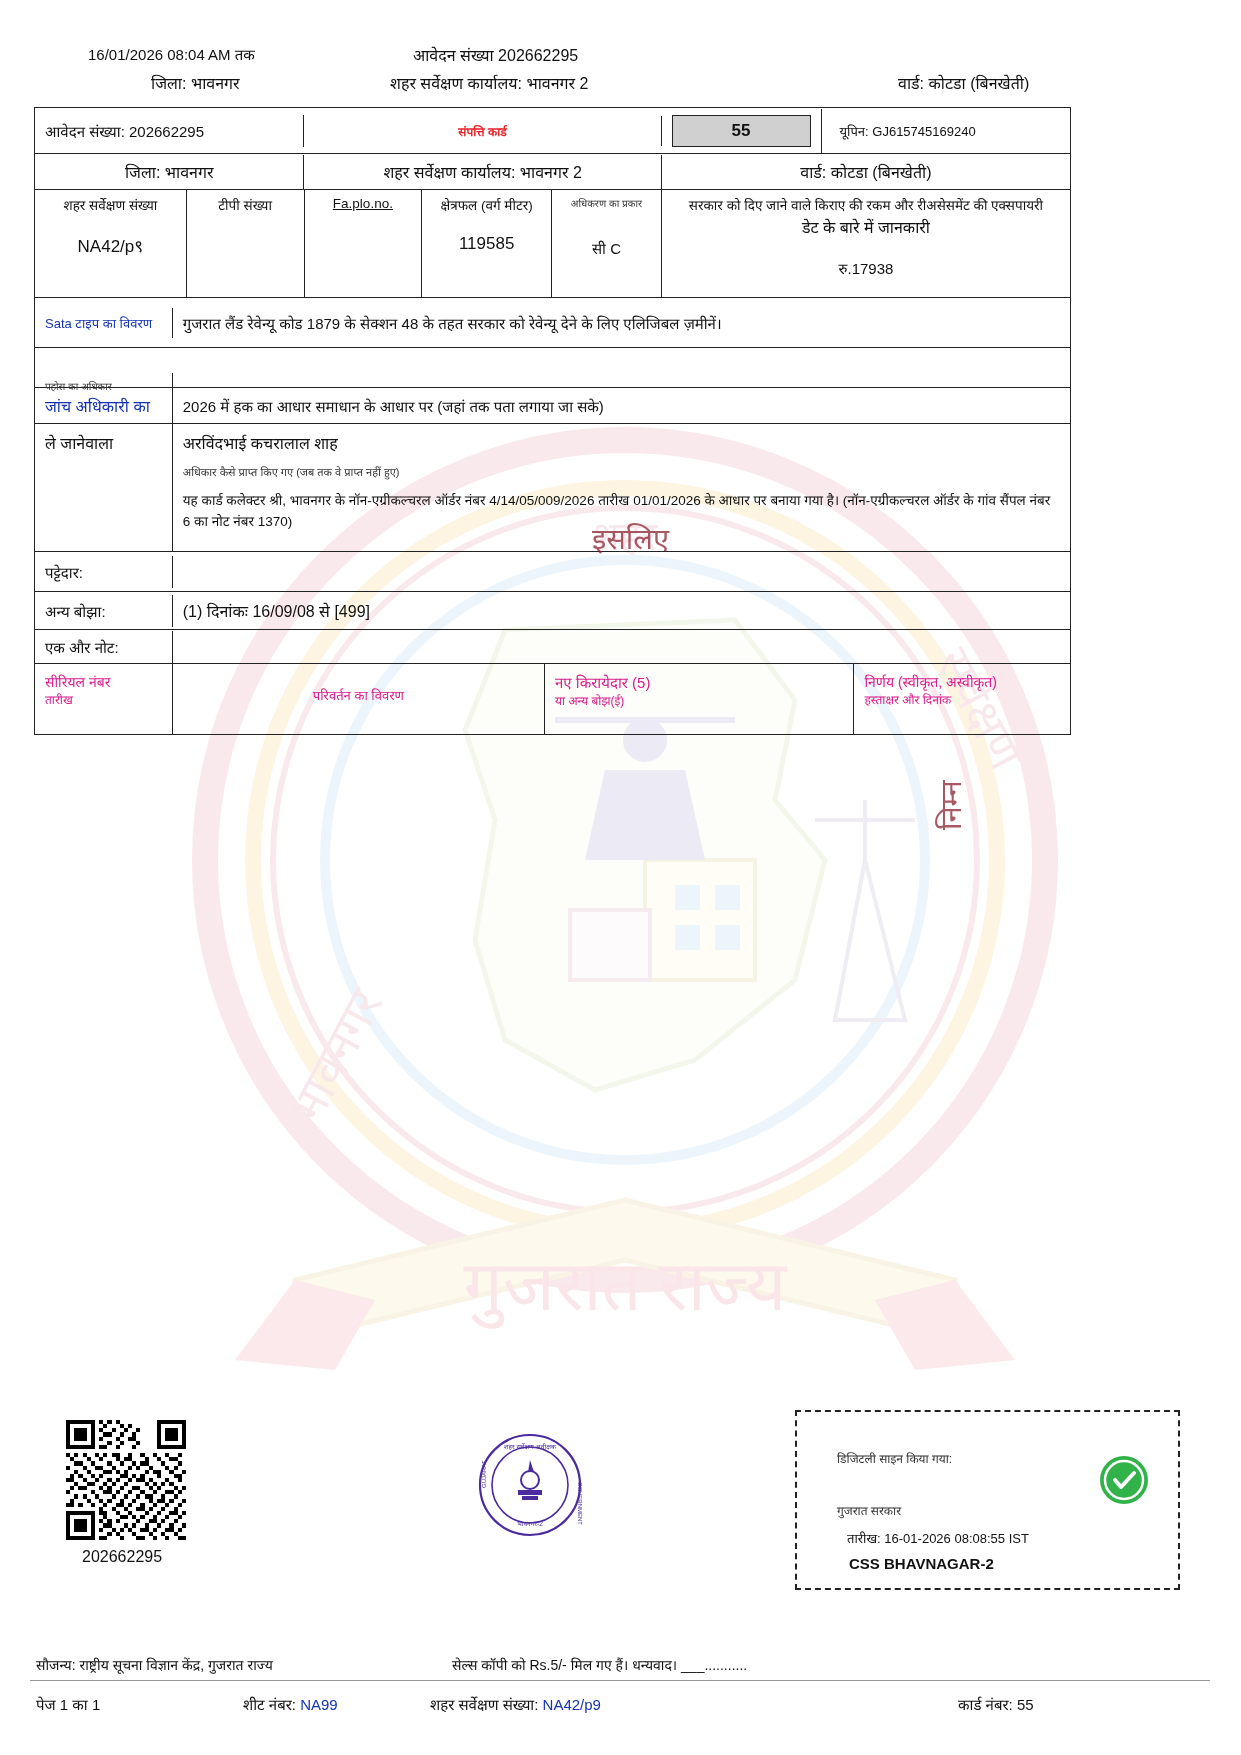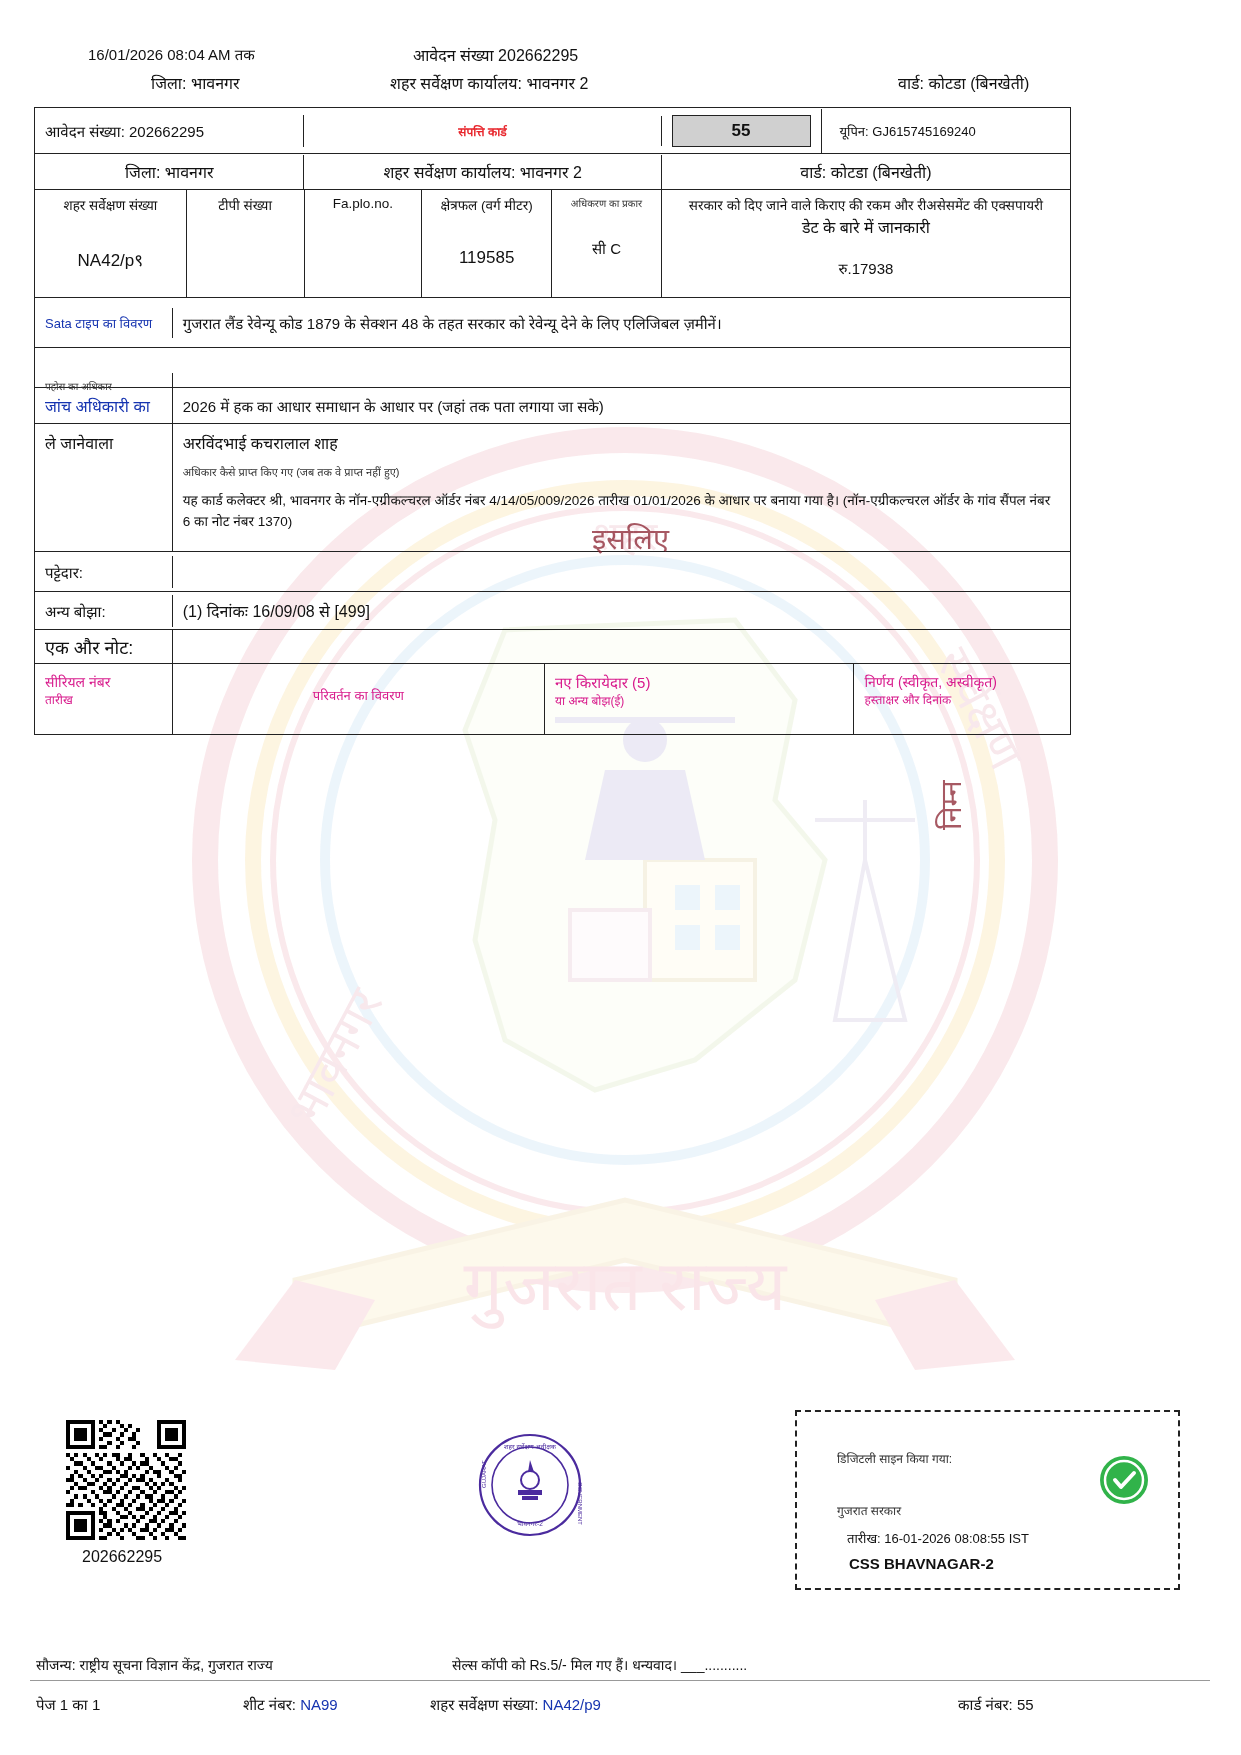--- a/index.html
+++ b/index.html
@@ -97,40 +97,40 @@
   
   .r2 { height: 36px; align-items: center; }
   .r2 .c-a { width: 270px; text-align: center; font-size: 16px; }
   .r2 .c-b { width: 358px; text-align: center; font-size: 16px; }
   .r2 .c-c { width: 409px; text-align: center; font-size: 16px; }
 
   
   .r3 { height: 108px; }
   .r3 .c-a { width: 152px; }
   .r3 .c-b { width: 118px; }
-  .r3 .c-c { width: 118px; }
+  .r3 .c-c { width: 118px; text-decoration: underline; }
   .r3 .c-d { width: 130px; }
   .r3 .c-e { width: 110px; }
   .r3 .c-f { width: 409px; text-align: center; }
   .hdr-sm {
     font-size: 13.5px;
     text-align: center;
     display: block;
   }
   .hdr-xs {
     font-size: 10px;
     text-align: center;
     display: block;
     color: #333;
   }
   .val-mid {
     display: block;
     text-align: center;
     font-size: 17px;
-    margin-top: 34px;
+    margin-top: 20px;
   }
   .val-mid-sm {
     display: block;
     text-align: center;
     font-size: 15px;
     margin-top: 28px;
   }
   .r3 .c-f .f-line1 { font-size: 13.5px; display:block; }
   .r3 .c-f .f-line2 { font-size: 16px; display:block; margin-top: 2px;}
   .r3 .c-f .f-line3 { font-size: 15px; display:block; margin-top: 20px;}
@@ -163,21 +163,21 @@
   .r8 .c-a { width: 138px; font-size: 15px; }
   .r8 .c-b { width: 899px; }
 
   
   .r9 { height: 38px; align-items: center; }
   .r9 .c-a { width: 138px; font-size: 15px; }
   .r9 .c-b { width: 899px; font-size: 16px; }
 
   
   .r10 { height: 34px; align-items: center; }
-  .r10 .c-a { width: 138px; font-size: 18px; }
+  .r10 .c-a { width: 138px; font-size: 15px; }
   .r10 .c-b { width: 899px; }
 
   
   .r11 { height: 70px; }
   .r11 .cell { color: #d81b8c; }
   .r11 .c-a { width: 138px; font-size: 14px; padding-top: 8px; }
   .r11 .c-b { width: 373px; font-size: 13px; text-align:center; padding-top: 22px;}
   .r11 .c-c { width: 310px; font-size: 15px; padding-top: 8px;}
   .r11 .c-d { width: 216px; font-size: 14px; padding-top: 8px;}
   .r11 .sub { font-size: 12px; display:block; margin-top: 0;}

